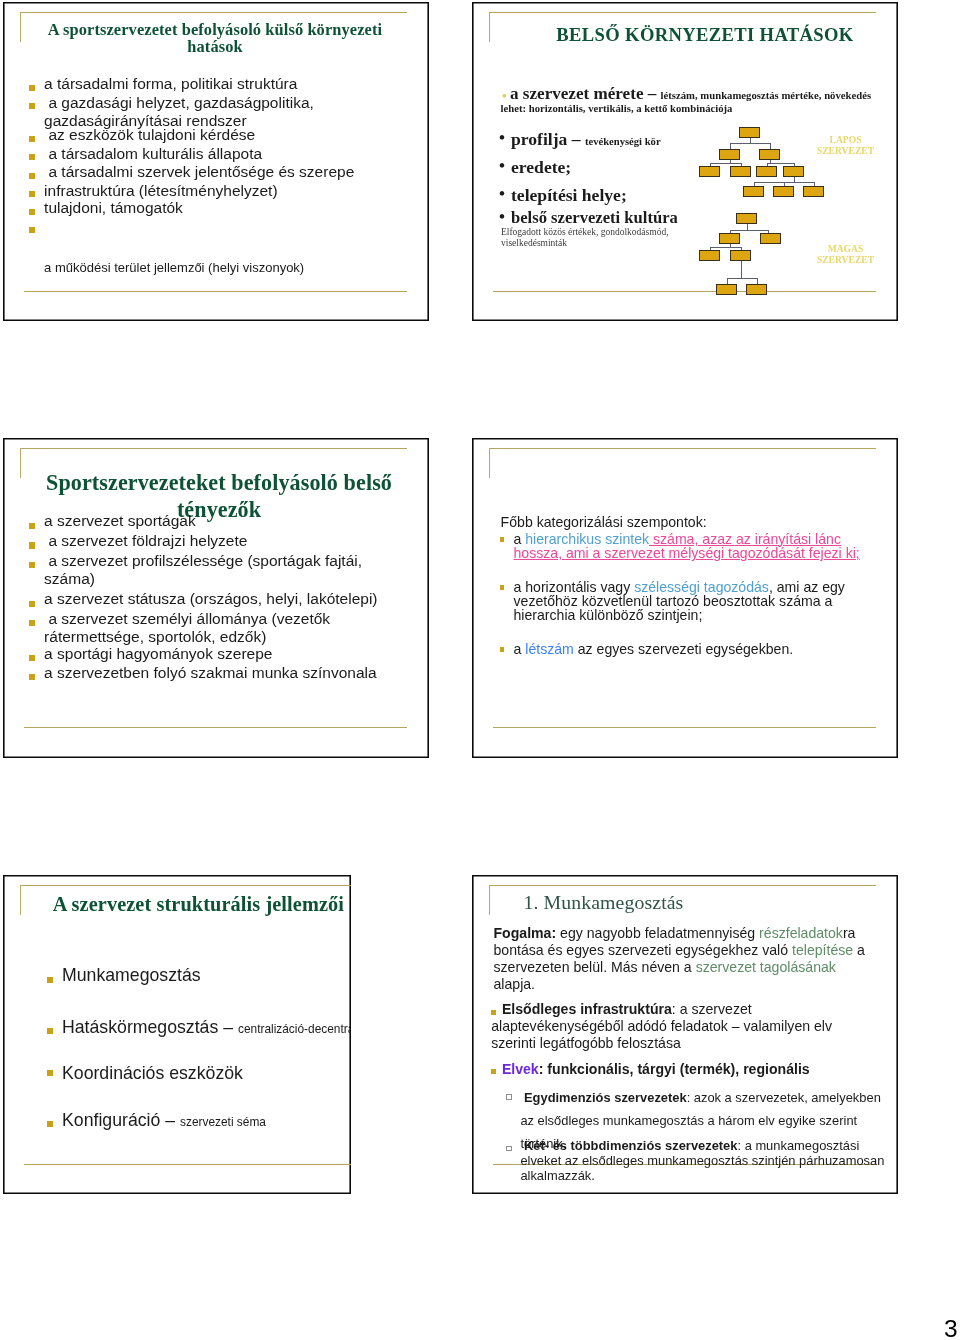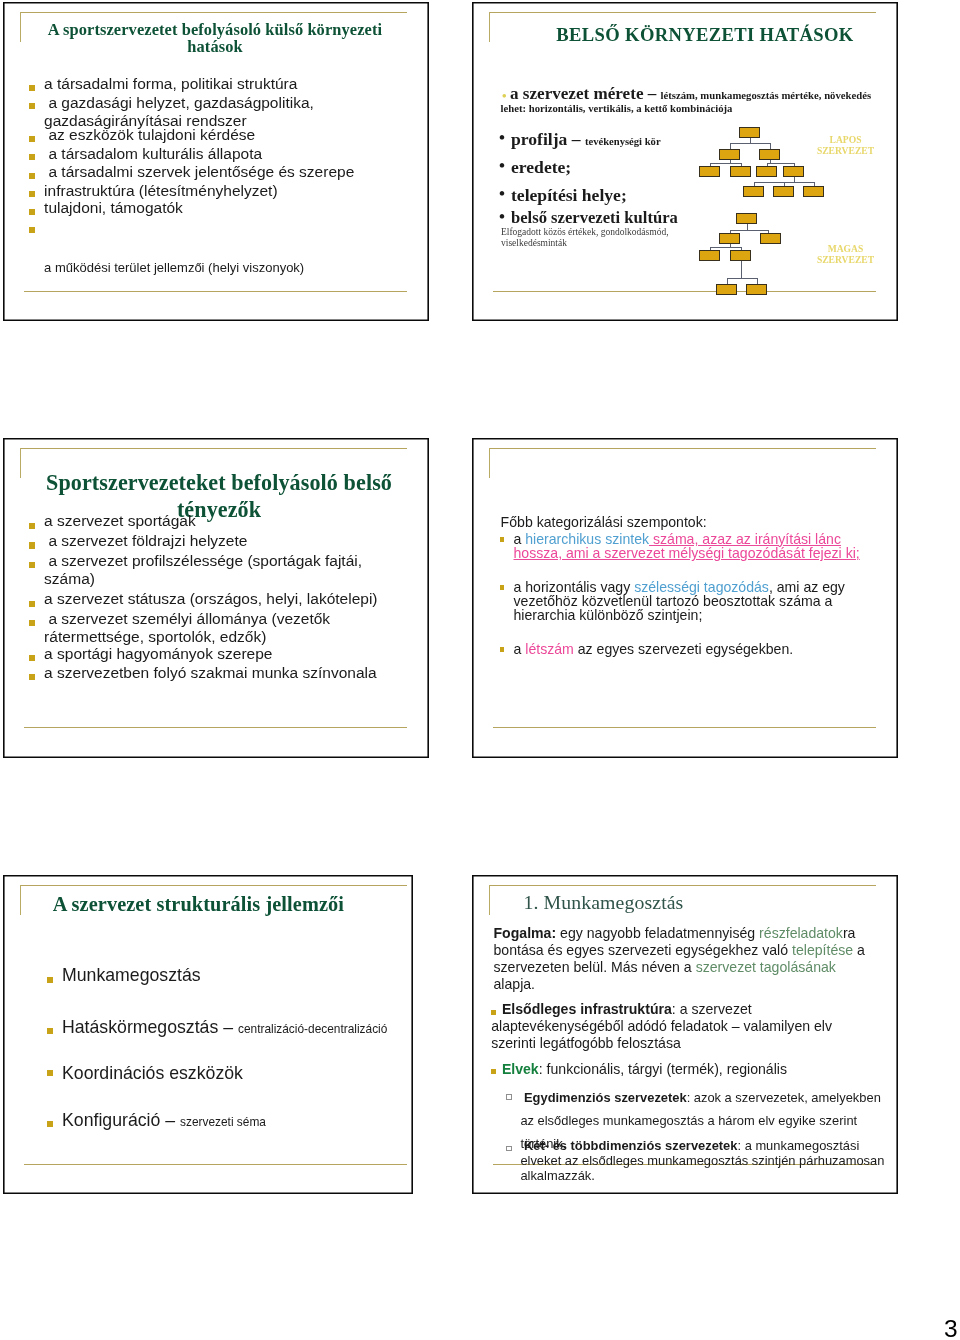--- a/index.html
+++ b/index.html
@@ -148,25 +148,25 @@
     <div class="rule-top" style="left:17.2px;top:9.8px;width:387px;"></div>
     <div class="rule-left" style="left:17.2px;top:9.8px;height:30px;"></div>
     <div class="rule-bottom" style="left:21.2px;top:288.7px;width:383px;"></div>
     <div class="txt" style="left:28.6px;top:77px;font-size:14.1px;line-height:14.3px;">Főbb kategorizálási szempontok:</div>
     <div id="s4list">
         <div class="sqb" style="left: 27.9px; top: 99.2px; width: 4.5px; height: 4.5px;"></div>
         <div class="txt" style="left: 41.5px; top: 93.9px; width: 354px; font-size: 14.1px; line-height: 14.3px;"><span style="color: rgb(27, 27, 27);">a </span><span style="color: rgb(79, 159, 208);">hierarchikus szintek</span><span style="color: #ec4899; text-decoration: underline;"> száma, azaz az irányítási lánc hossza, ami a szervezet mélységi tagozódását fejezi ki;</span></div>
         <div class="sqb" style="left: 27.9px; top: 147.3px; width: 4.5px; height: 4.5px;"></div>
         <div class="txt" style="left: 41.5px; top: 141.8px; width: 354px; font-size: 14.1px; line-height: 14.3px;"><span style="color: rgb(27, 27, 27);">a horizontális vagy </span><span style="color: rgb(79, 159, 208);">szélességi tagozódás</span><span style="color: rgb(27, 27, 27);">, ami az egy vezetőhöz közvetlenül tartozó beosztottak száma a hierarchia különböző szintjein;</span></div>
         <div class="sqb" style="left: 27.9px; top: 209.2px; width: 4.5px; height: 4.5px;"></div>
-        <div class="txt" style="left: 41.5px; top: 204.1px; width: 354px; font-size: 14.1px; line-height: 14.3px;"><span style="color: rgb(27, 27, 27);">a </span><span style="color: #ec4899; text-align: center;">létszám</span><span style="color: rgb(27, 27, 27);"> az egyes szervezeti egységekben.</span></div>
-      </div>
-  </div>
-
-  <div class="slide" id="s5" style="left:3px;top:875px;width:410px;height:319px;">
+        <div class="txt" style="left: 41.5px; top: 204.1px; width: 354px; font-size: 14.1px; line-height: 14.3px;"><span style="color: rgb(27, 27, 27);">a </span><span style="color: #3b82f6; text-align: center;">létszám</span><span style="color: rgb(27, 27, 27);"> az egyes szervezeti egységekben.</span></div>
+      </div>
+  </div>
+
+  <div class="slide" id="s5" style="left:3px;top:875px;width:348px;height:319px;">
     <div class="rule-top" style="left:17.2px;top:9.8px;width:387px;"></div>
     <div class="rule-left" style="left:17.2px;top:9.8px;height:30px;"></div>
     <div class="rule-bottom" style="left:21.2px;top:288.7px;width:383px;"></div>
     <div class="stitle" style="left:49.8px;top:18.4px;width:374px;font-size:20.3px;line-height:22px;text-align:left;">A szervezet strukturális jellemzői</div>
     <div id="s5list">
         <div class="sqb" style="left: 43.8px; top: 102.1px; width: 6px; height: 6px;"></div>
         <div class="txt" style="left: 59px; top: 90.3px; width: 350px; font-size: 17.7px; line-height: 20px; white-space: nowrap;"><span>Munkamegosztás</span></div>
         <div class="sqb" style="left: 43.8px; top: 152.9px; width: 6px; height: 6px;"></div>
         <div class="txt" style="left: 59px; top: 142px; width: 350px; font-size: 17.7px; line-height: 20px; white-space: nowrap;"><span>Hatáskörmegosztás </span><span>– </span><span style="font-size: 11.9px;">centralizáció-decentralizáció</span></div>
         <div class="sqb" style="left: 43.8px; top: 194.7px; width: 6px; height: 6px;"></div>
@@ -179,21 +179,21 @@
   <div class="slide" id="s6" style="left:472px;top:875px;width:426px;height:319px;">
     <div class="rule-top" style="left:17.2px;top:9.8px;width:387px;"></div>
     <div class="rule-left" style="left:17.2px;top:9.8px;height:30px;"></div>
     <div class="rule-bottom" style="left:21.2px;top:288.7px;width:383px;"></div>
     <div class="stitle" style="left:51.5px;top:13.5px;width:330px;font-size:19.8px;line-height:26px;font-weight:normal;color:#30544a;text-align:left;">1. Munkamegosztás</div>
     <div id="s6body">
         <div class="txt" style="left: 21.5px; top: 50.2px; width: 374px; font-size: 14.1px; line-height: 16.8px;"><span style="color: rgb(27, 27, 27); font-weight: bold;">Fogalma:</span><span style="color: rgb(27, 27, 27); font-weight: normal;"> egy nagyobb feladatmennyiség </span><span style="color: rgb(95, 140, 102); font-weight: normal;">részfeladatok</span><span style="color: rgb(27, 27, 27); font-weight: normal;">ra bontása és egyes szervezeti egységekhez való </span><span style="color: rgb(95, 140, 102); font-weight: normal;">telepítése</span><span style="color: rgb(27, 27, 27); font-weight: normal;"> a szervezeten belül. Más néven a </span><span style="color: rgb(95, 140, 102); font-weight: normal;">szervezet tagolásának</span><span style="color: rgb(27, 27, 27); font-weight: normal;"> alapja.</span></div>
         <div class="sqb" style="left: 19px; top: 134.6px; width: 5.1px; height: 5.1px;"></div>
         <div class="txt" style="left: 19.2px; top: 125.7px; width: 372px; font-size: 14.1px; line-height: 17.1px; text-indent: 10.7px;"><span style="color: rgb(27, 27, 27); font-weight: bold;">Elsődleges infrastruktúra</span><span style="color: rgb(27, 27, 27); font-weight: normal;">: a szervezet alaptevékenységéből adódó feladatok – valamilyen elv szerinti legátfogóbb felosztása</span></div>
         <div class="sqb" style="left: 19px; top: 194.1px; width: 5.1px; height: 5.1px;"></div>
-        <div class="txt" style="left: 19.2px; top: 185.5px; width: 372px; font-size: 14.1px; line-height: 17.1px; text-indent: 10.7px;"><span style="color: #15803d; font-weight: bold;">Elvek</span><span style="color: rgb(27, 27, 27); font-weight: normal; margin-top: 13px;">: funkcionális, tárgyi (termék), regionális</span></div>
+        <div class="txt" style="left: 19.2px; top: 185.5px; width: 372px; font-size: 14.1px; line-height: 17.1px; text-indent: 10.7px;"><span style="color: #6d28d9; font-weight: bold;">Elvek</span><span style="color: rgb(27, 27, 27); font-weight: bold; margin-top: 13px;">: funkcionális, tárgyi (termék), regionális</span></div>
         <div style="position: absolute; left: 34.1px; top: 218.8px; width: 5.8px; height: 5.8px; border: 1px solid rgb(143, 143, 143); box-sizing: border-box;"></div>
         <div class="txt" style="left: 48.4px; top: 211.2px; width: 366px; font-size: 12.9px; line-height: 23px; text-indent: 3.6px;"><span style="color: rgb(27, 27, 27); font-weight: bold;">Egydimenziós szervezetek</span><span style="color: rgb(27, 27, 27); font-weight: normal;">: azok a szervezetek, amelyekben az elsődleges munkamegosztás a három elv egyike szerint történik.</span></div>
         <div style="position: absolute; left: 34.1px; top: 270.5px; width: 5.8px; height: 5.8px; border: 1px solid rgb(143, 143, 143); box-sizing: border-box;"></div>
         <div class="txt" style="left: 48.4px; top: 262.9px; width: 366px; font-size: 12.9px; line-height: 15px; text-indent: 3.6px;"><span style="color: rgb(27, 27, 27); font-weight: bold;">Két- és többdimenziós szervezetek</span><span style="color: rgb(27, 27, 27); font-weight: normal;">: a munkamegosztási elveket az elsődleges munkamegosztás szintjén párhuzamosan alkalmazzák.</span></div>
       </div>
   </div>
 
   <div class="pagenum" style="left:944px;top:1317px;font-size:24.5px;line-height:24px;">3</div>
 </div>
 

